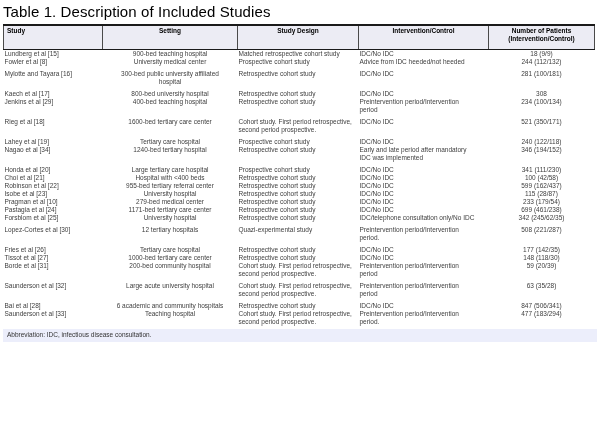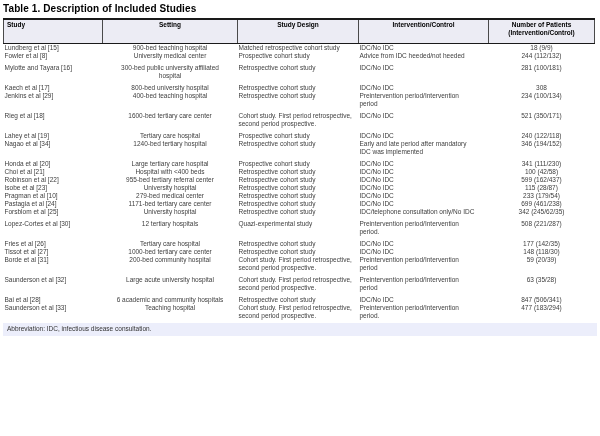--- a/index.html
+++ b/index.html
@@ -5,21 +5,21 @@
   * { box-sizing: border-box; }
   html, body { margin: 0; padding: 0; }
   body {
     width: 600px; height: 436px;
     background: #ffffff;
     font-family: "Liberation Sans", sans-serif;
     overflow: hidden;
   }
   .page { padding: 2px 2px 0 2px; }
   .table-title {
-    font-size: 10px; font-weight: bold; color: #000;
+    font-size: 15px; font-weight: normal; color: #000;
     margin: 1px 0 4px 1px; letter-spacing: 0.1px;
   }
   table.studies {
     border-collapse: collapse; table-layout: fixed;
     width: 591px; margin-left: 1px;
   }
   col.c-study { width: 99px; }
   col.c-setting { width: 135px; }
   col.c-design { width: 121px; }
   col.c-intervention { width: 130px; }

